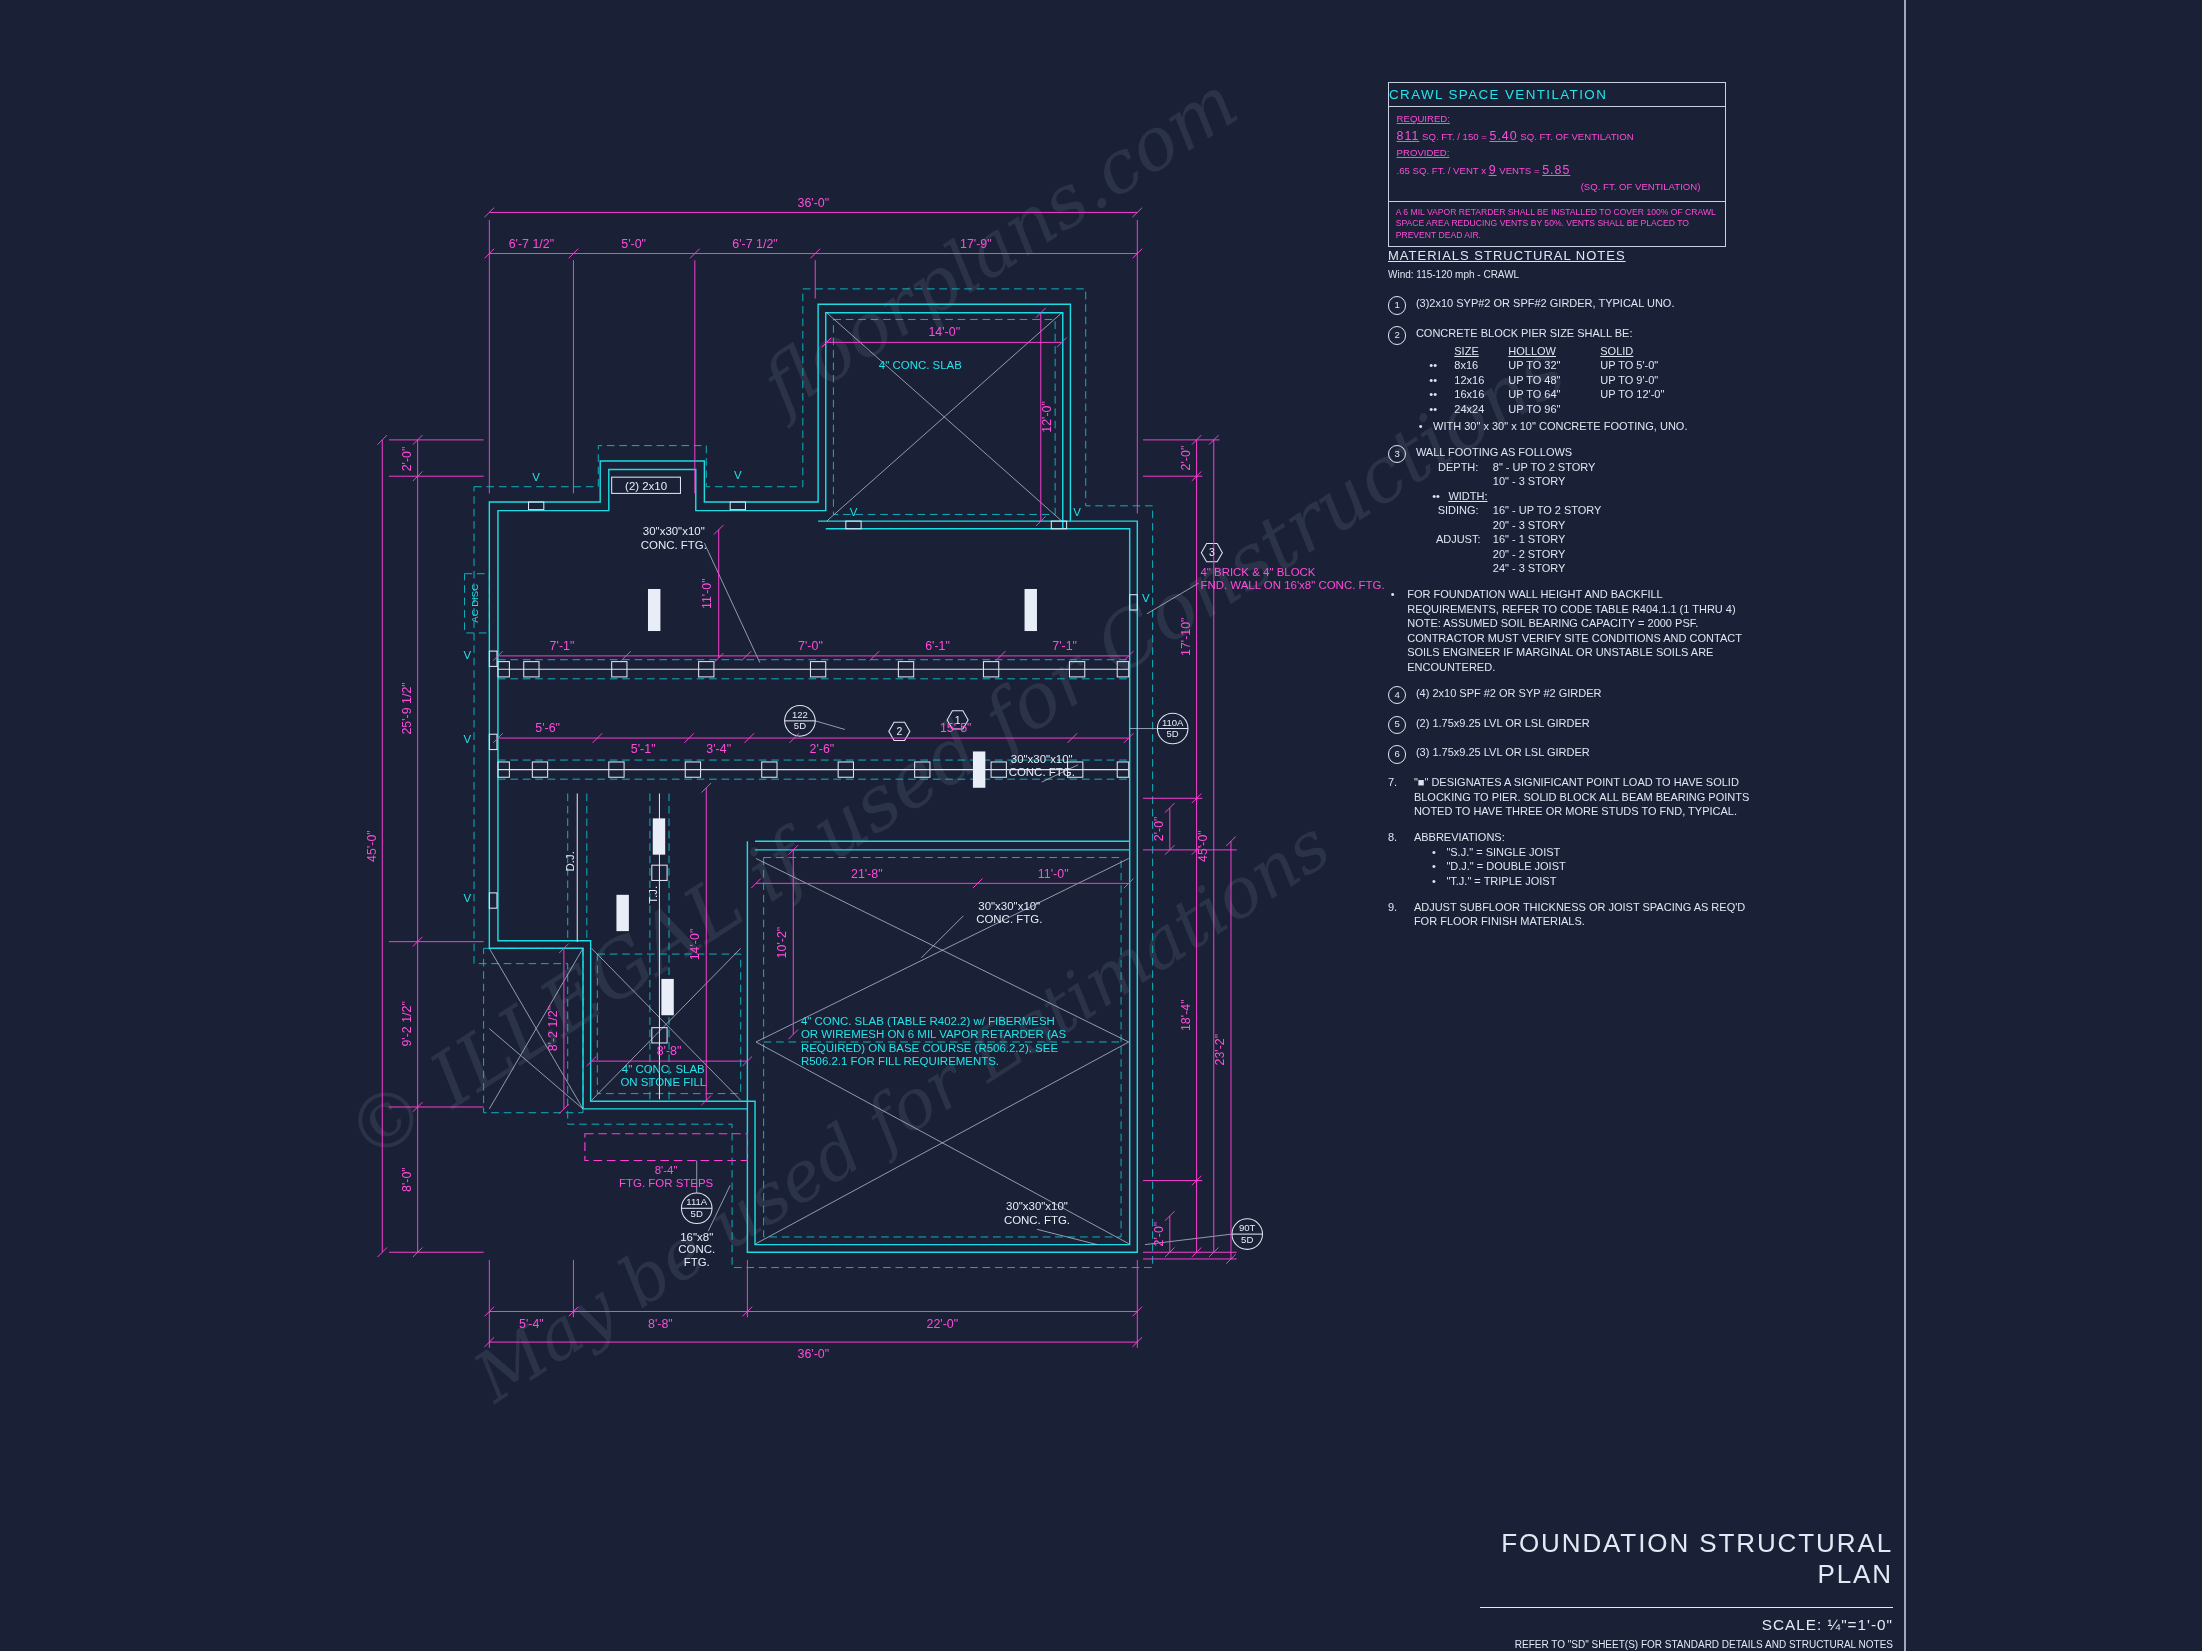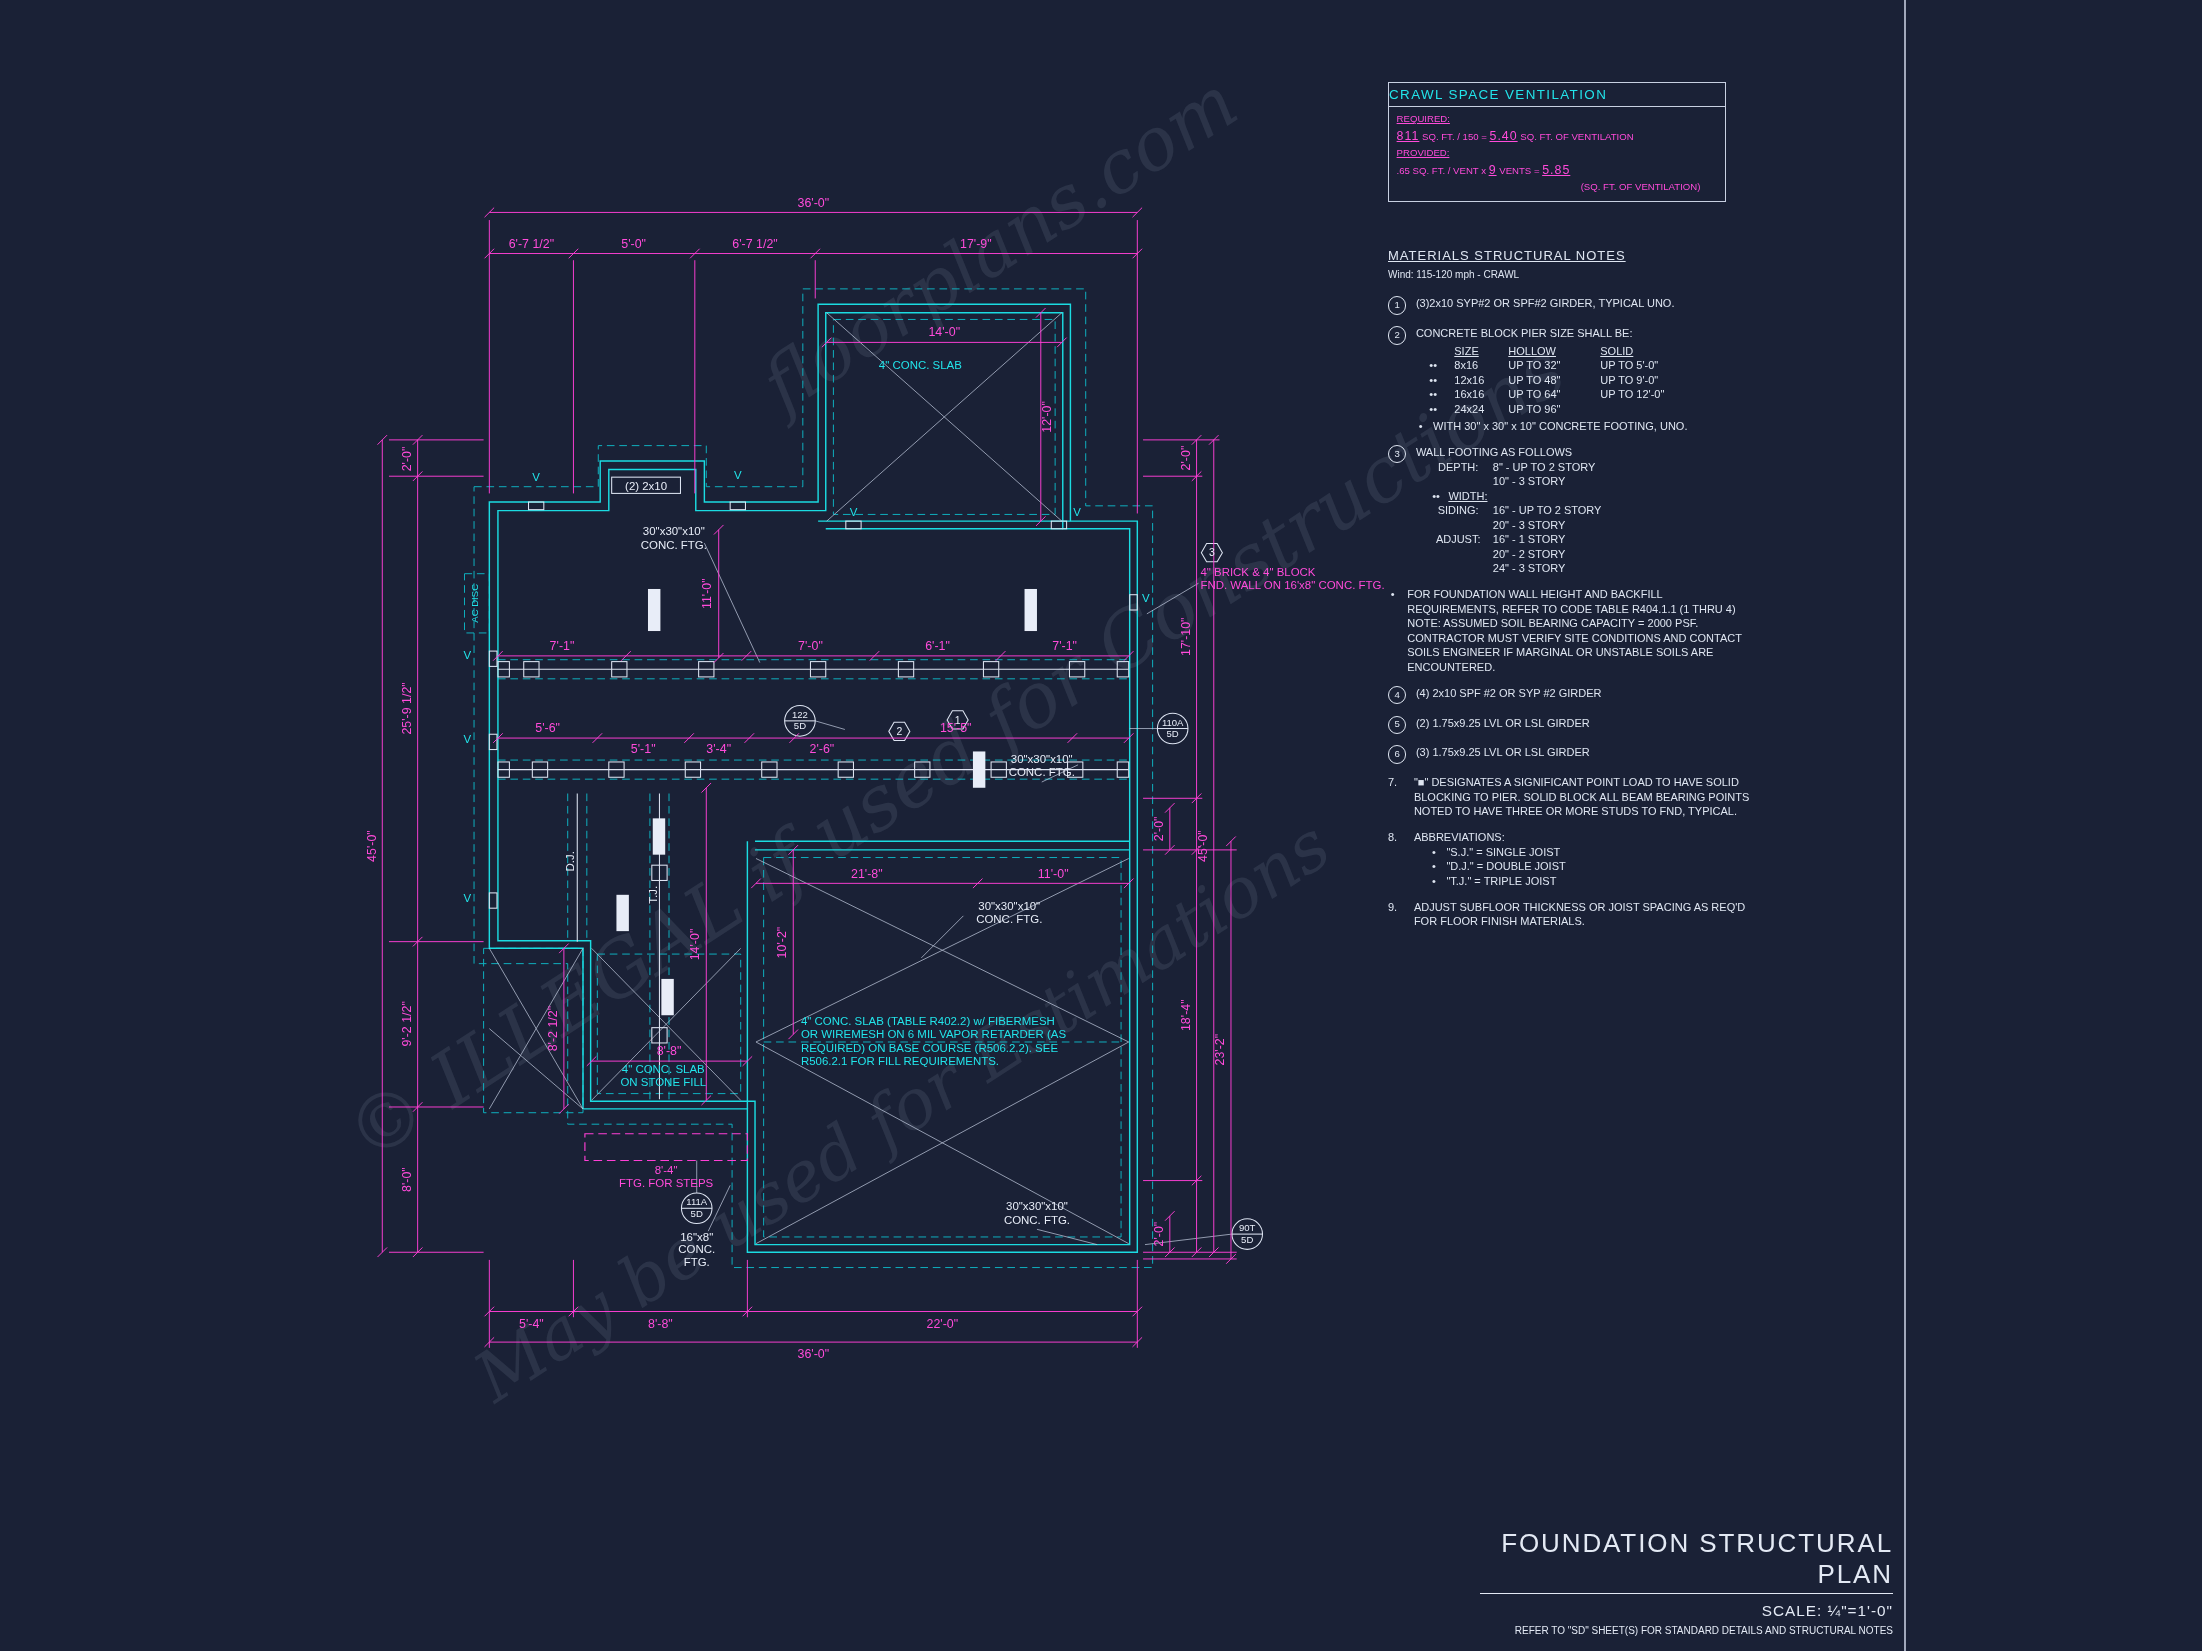--- a/index.html
+++ b/index.html
@@ -42,21 +42,21 @@
   .pnum{flex:0 0 16.3px;text-align:left;}
   .ntext{flex:1;}
   .ptable{margin:2.9px 0 2.9px 13.4px;}
   .prow{display:grid;grid-template-columns:25px 54px 92px 1fr;}
   .pfoot{margin-left:0;display:flex;gap:7.6px;margin-top:2.9px;}
   .kv{display:flex;gap:7.6px;margin-left:15.3px;}
   .k{flex:0 0 54px;text-align:center;}
   .bdot{flex:0 0 9.6px;text-align:center;}
   
   .title-block{position:absolute;left:1480px;top:1528px;width:413px;text-align:right;color:#e3e9f4;}
-  .tb-title{font-size:26px;letter-spacing:1.9px;border-bottom:1.9px solid #e3e9f4;padding-bottom:3px;font-weight:400;}
+  .tb-title{font-size:26px;letter-spacing:1.9px;border-bottom:1.9px solid #e3e9f4;padding-bottom:17px;font-weight:400;}
   .tb-scale{font-size:15.3px;margin-top:7.6px;letter-spacing:1px;}
   .tb-note{font-size:10px;margin-top:5.7px;}
   
   .divider{position:absolute;left:1904px;top:0;width:1.9px;height:1652px;background:#c3cbdd;opacity:.8;}
   .wm{position:absolute;font-family:"DejaVu Serif",serif;font-style:italic;color:rgba(200,212,235,.10);
       white-space:nowrap;transform:rotate(-33deg);pointer-events:none;}
   .wm1{left:726px;top:201px;font-size:73px;}
   .wm2{left:239px;top:707px;font-size:76px;}
   .wm3{left:401px;top:1071px;font-size:69px;}
 </style>
@@ -397,20 +397,21 @@
       </div>
       <div class="vt-line u">PROVIDED:</div>
       <div class="vt-line">
         <span>.65 SQ. FT. / VENT x</span>
         <span class="vt-big u">9</span>
         <span>VENTS =</span>
         <span class="vt-big u">5.85</span>
       </div>
       <div class="vt-line vt-right">(SQ. FT. OF VENTILATION)</div>
     </div>
+    <div class="vt-note">A 6 MIL VAPOR RETARDER SHALL BE INSTALLED TO COVER 100% OF CRAWL SPACE AREA REDUCING VENTS BY 50%. VENTS SHALL BE PLACED TO PREVENT DEAD AIR.</div>
   </div>
 
   <div class="notes">
     <div class="notes-title">MATERIALS STRUCTURAL NOTES</div>
     <div class="notes-wind">Wind: 115-120 mph - CRAWL</div>
 
     <div class="nrow">
       <span class="circ">1</span>
       <div class="ntext">(3)2x10 SYP#2 OR SPF#2 GIRDER, TYPICAL UNO.</div>
     </div>

